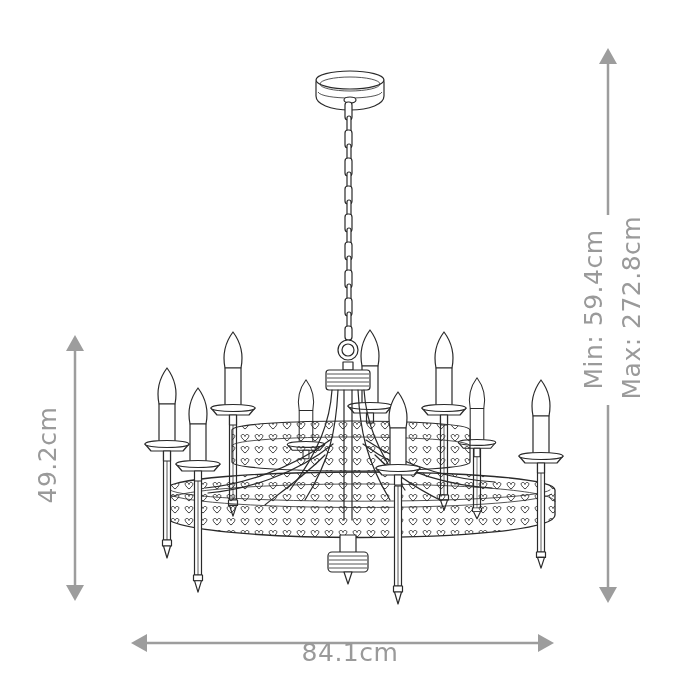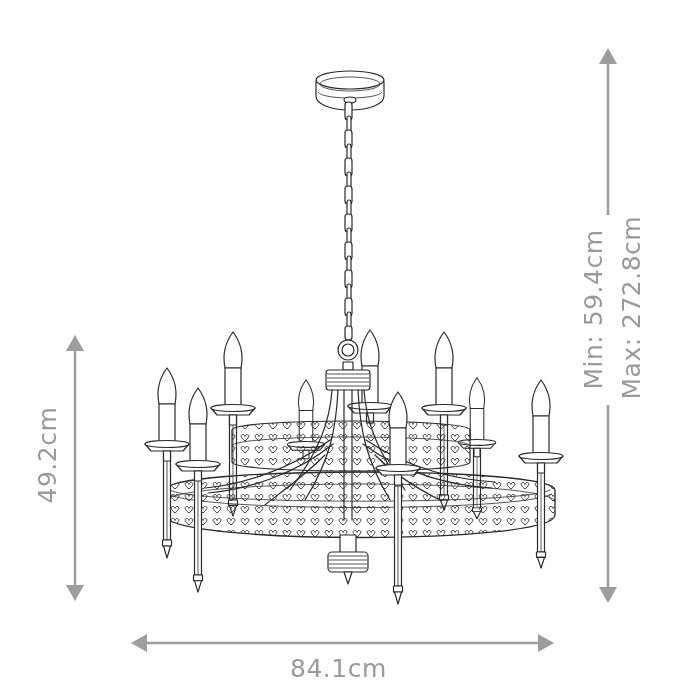--- a/index.html
+++ b/index.html
@@ -172,18 +172,18 @@
       <line class="dim" x1="608" y1="62" x2="608" y2="215"></line>
       <line class="dim" x1="608" y1="405" x2="608" y2="590"></line>
       <path class="arrow" d="M608,48 L599,64 L617,64 Z"></path>
       <path class="arrow" d="M608,603 L599,587 L617,587 Z"></path>
     </g>
   </svg>
 
   
   <div class="dim-label vert" style="left:2px;top:446px;width:90px;text-align:center;">49.2cm</div>
 
-  <div class="dim-label" style="left:290px;top:656px;width:120px;text-align:left;">84.1cm</div>
+  <div class="dim-label" style="left:290px;top:640px;width:120px;text-align:center;">84.1cm</div>
 
   <div class="dim-label vert" style="left:513px;top:297px;width:160px;text-align:center;">Min: 59.4cm</div>
 
   <div class="dim-label vert" style="left:541px;top:297px;width:180px;text-align:center;">Max: 272.8cm</div>
 </div>
 
 </body></html>

